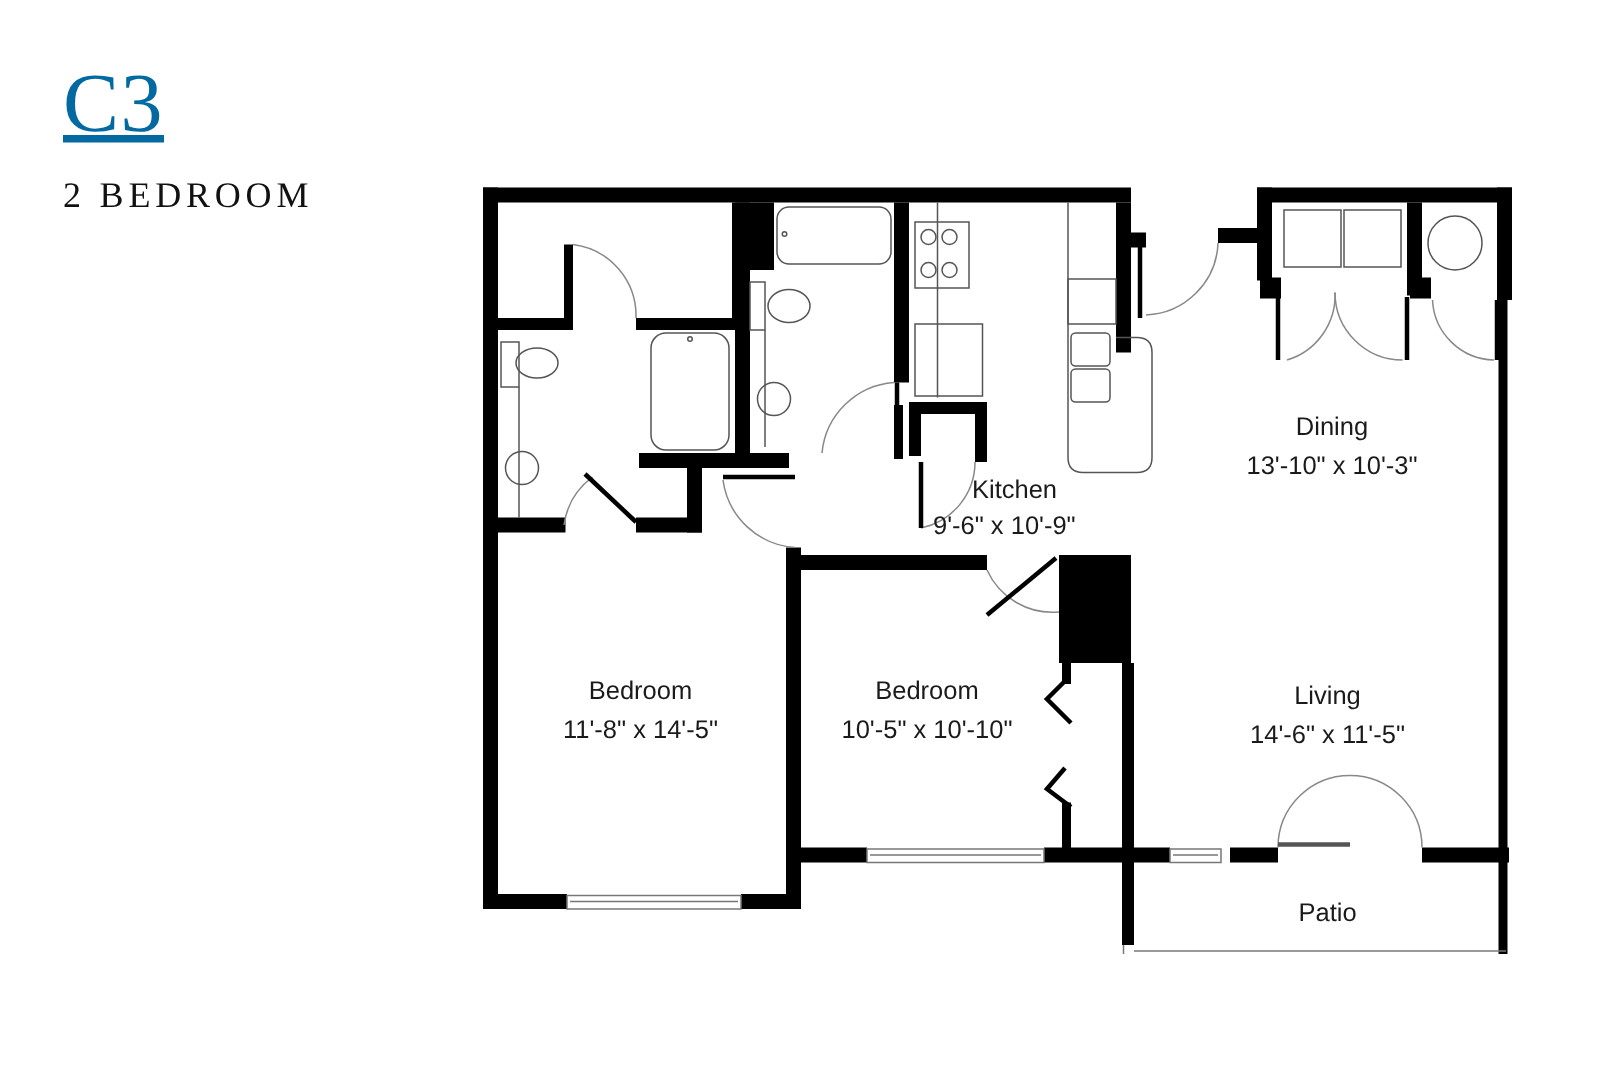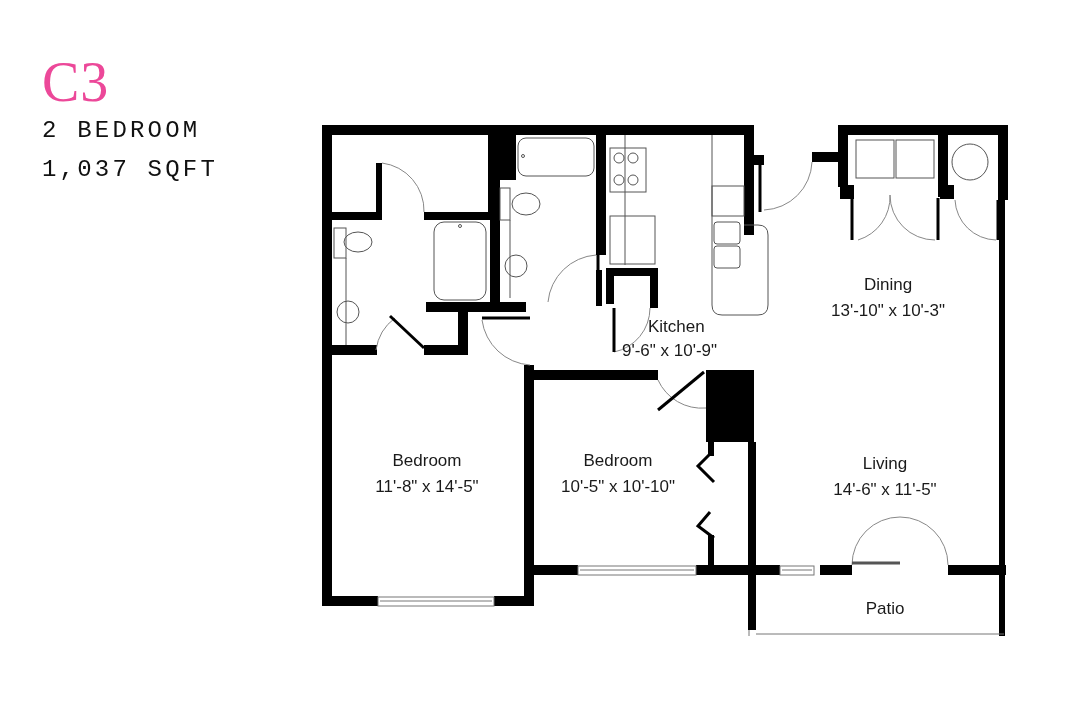--- a/index.html
+++ b/index.html
@@ -1,29 +1,28 @@
 <!DOCTYPE html>
 <html><head>
 <meta charset="utf-8">
 <style>
   html, body { margin: 0; padding: 0; background: #ffffff; }
   body { width: 1080px; height: 720px; position: relative; overflow: hidden; font-family: "DejaVu Sans", sans-serif; color: #111; }
-  .unit-code { position: absolute; left: 42px; top: 52px; font-family: "Liberation Serif", "DejaVu Serif", serif; font-size: 56px; line-height: 60px; color: #ec4899; letter-spacing: 1px; }
+  .unit-code { position: absolute; left: 42px; top: 39px; font-family: "Liberation Serif", "DejaVu Serif", serif; font-size: 56px; line-height: 60px; color: #0369a1; letter-spacing: 1px; text-decoration: underline; }
   .unit-specs { position: absolute; left: 42px; top: 112px; }
-  .spec-line { font-family: Liberation Mono, monospace; font-size: 24px; letter-spacing: 3.2px; line-height: 38.5px; color: #111; }
+  .spec-line { font-family: Liberation Serif, serif; font-size: 24px; letter-spacing: 3.2px; line-height: 38.5px; color: #111; }
   svg.plan { position: absolute; left: 0; top: 0; }
   .room-label { font-family: "Liberation Sans", sans-serif; font-size: 17px; fill: #1a1a1a; }
 </style>
 </head>
 <body>
 
 <div class="unit-code">C3</div>
 <div class="unit-specs">
   <div class="spec-line">2 BEDROOM</div>
-  <div class="spec-line">1,037 SQFT</div>
 </div>
 
 <svg class="plan" width="1080" height="720" viewBox="0 0 1080 720">
 
   <g fill="#000">
 
     <rect x="322" y="125" width="432" height="10"></rect>
 
     <rect x="322" y="125" width="10" height="480"></rect>
 

